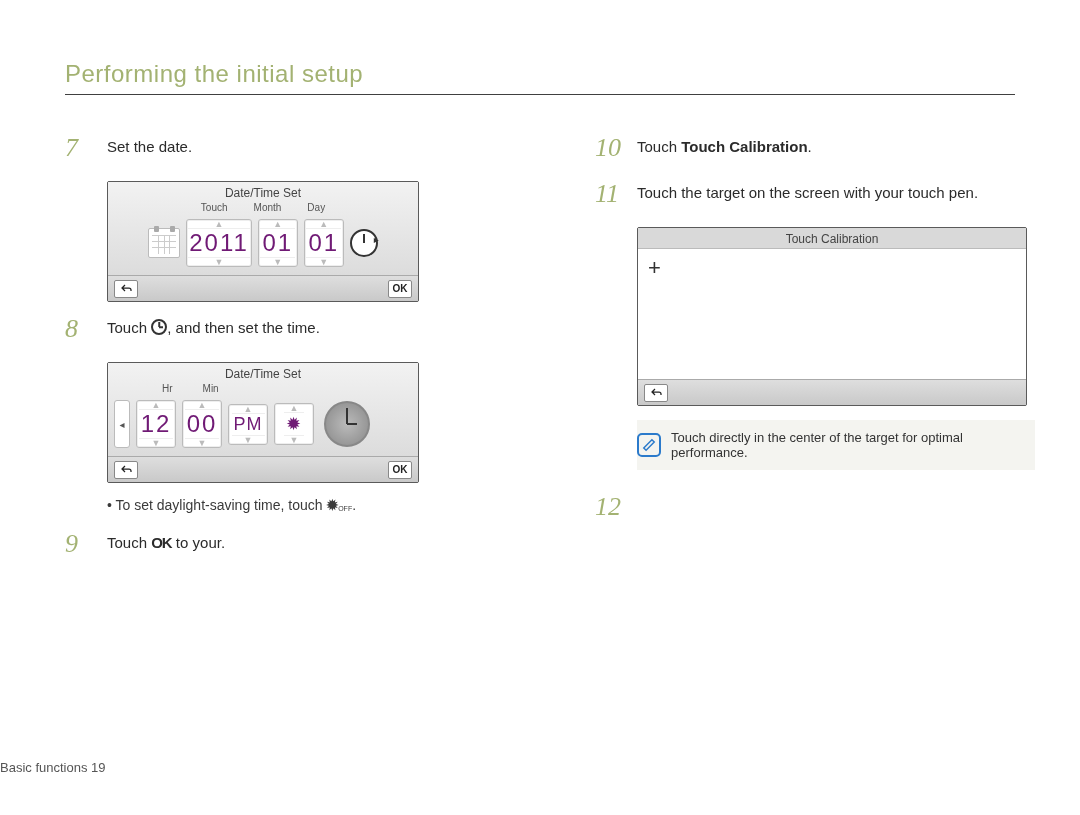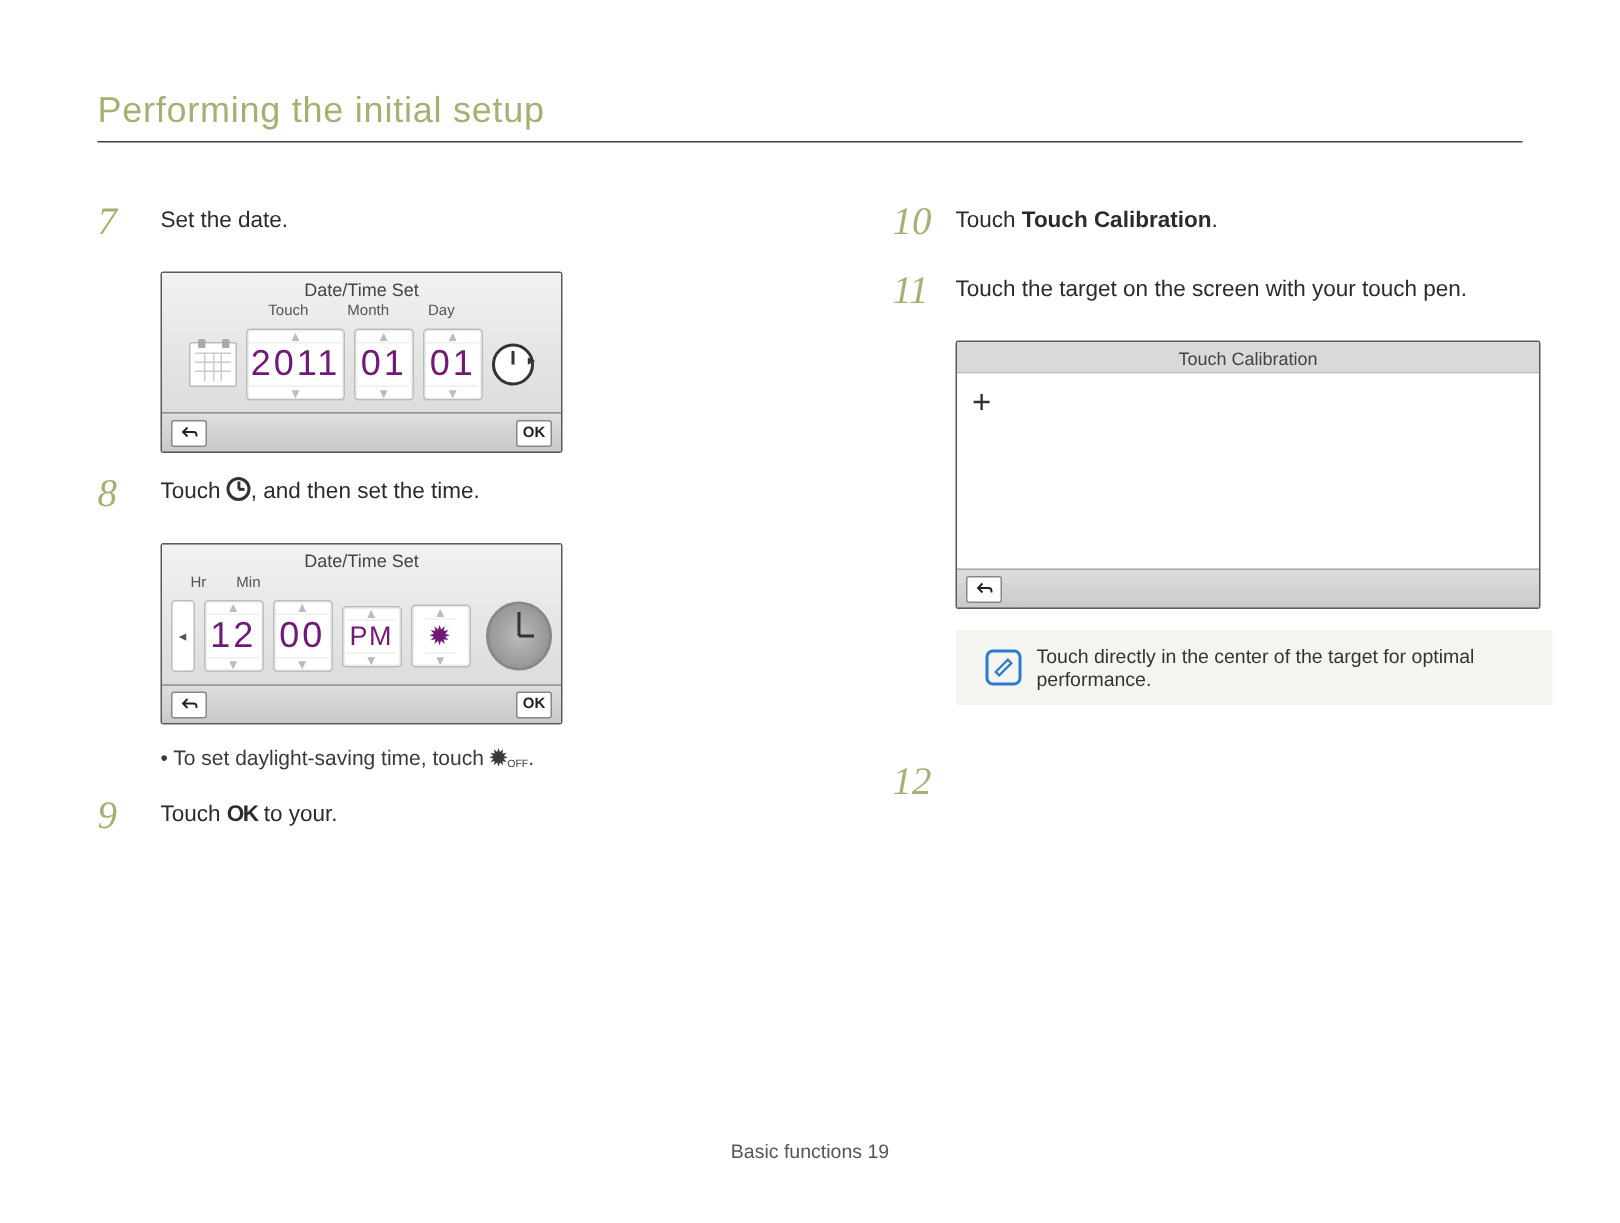--- a/index.html
+++ b/index.html
@@ -45,21 +45,21 @@
     font-family:Georgia,'Times New Roman',serif;
     line-height:1;
   }
   .body{font-size:15px;line-height:1.3;padding-top:2px;text-align:right;}
   .body b{font-weight:bold;}
   .bullet{font-size:14px;color:#3a3a3a;margin:4px 0 18px 42px;}
   .bullet::before{content:"•  ";}
 
   
   .lcd{
-    width:268px;
+    width:312px;
     margin:8px 0 14px 42px;
     border:1px solid #5a5a5a;
     background:#2f2f2f;
     border-radius:2px;
   }
   .lcd-wide{width:390px;}
   .lcd-inner{
     background:linear-gradient(#f2f2f2,#dcdcdc);
     margin:0;
   }
@@ -141,41 +141,41 @@
   
   .calib-body{height:130px;background:#fff;position:relative;}
   .target{
     position:absolute;left:10px;top:6px;font-size:22px;color:#333;font-weight:300;
   }
 
   
   .note{
     display:flex;align-items:center;gap:10px;
     background:#f4f4f0;
-    padding:10px 20px;
-    margin:6px 0 38px 42px;
+    padding:10px 0;
+    margin:6px 0 24px 42px;
     font-size:13px;
     color:#333;
   }
   .note-ic{
     width:24px;height:24px;border:2px solid #2b7acb;border-radius:5px;color:#2b7acb;display:flex;align-items:center;justify-content:center;flex:0 0 24px;
   }
 
   .ok-glyph{
     font-weight:bold;font-family:Arial;letter-spacing:-1px;
   }
   .clk-inline{
     display:inline-flex;width:16px;height:16px;border:2px solid #333;border-radius:50%;vertical-align:-2px;position:relative;
   }
   .clk-inline::before{content:"";position:absolute;left:50%;top:50%;width:1.5px;height:5px;background:#333;transform:translate(-50%,-100%);}
   .clk-inline::after{content:"";position:absolute;left:50%;top:50%;width:4px;height:1.5px;background:#333;transform:translate(0,-50%);}
   .dst-inline{font-weight:bold;}
 
   .footer{
-    position:absolute;bottom:40px;left:0;right:0;text-align:center;font-size:13px;color:#555;margin-top:40px;
+    position:absolute;bottom:40px;left:0;right:0;text-align:left;font-size:13px;color:#555;margin-top:40px;
   }
 </style>
 </head>
 <body>
 
 <div class="section-title">Performing the initial setup</div>
 
 <div class="cols">
 
   <div class="col">
@@ -229,21 +229,21 @@
         <span class="num">8</span>
         <span class="body">
           <span>Touch </span><span class="clk-inline"></span><span>, and then set the time.</span>
         </span>
       </li>
     </ol>
 
     <div class="lcd">
       <div class="lcd-inner">
         <div class="lcd-title">Date/Time Set</div>
-        <div class="lcd-sub" style="justify-content:flex-start;padding-left:19px;gap:20px;">
+        <div class="lcd-sub" style="justify-content:flex-start;padding-left:54px;gap:30px;">
           <span>Hr</span>
           <span>Min</span>
         </div>
         <div class="dials" style="justify-content:flex-start;padding-left:6px;">
           <div class="nav-btn">◂</div>
           <div class="flip small">
             <span class="arrow">▲</span>
               <span class="val">12</span>
               <span class="arrow">▼</span>
           </div>

